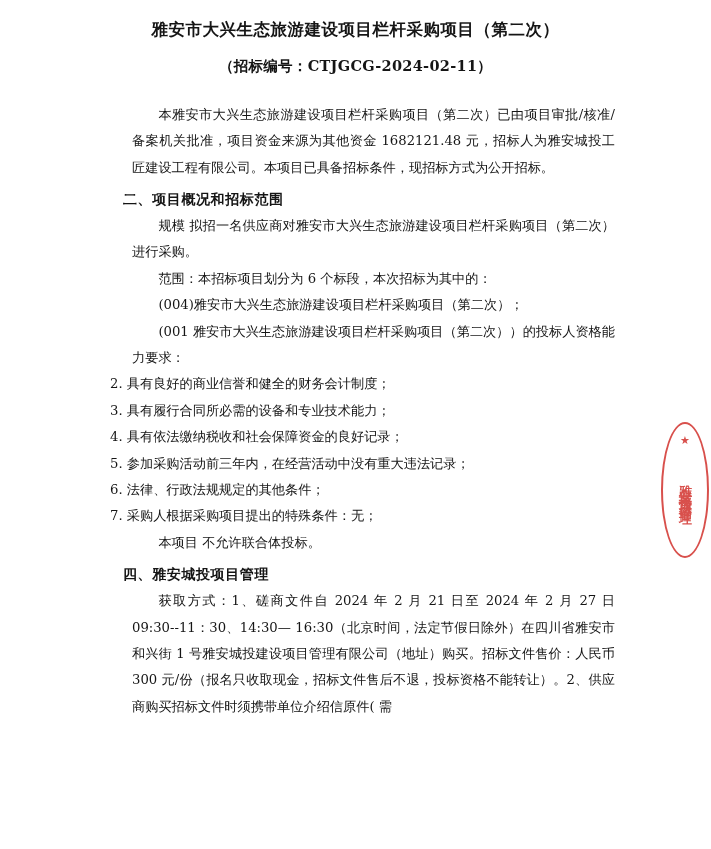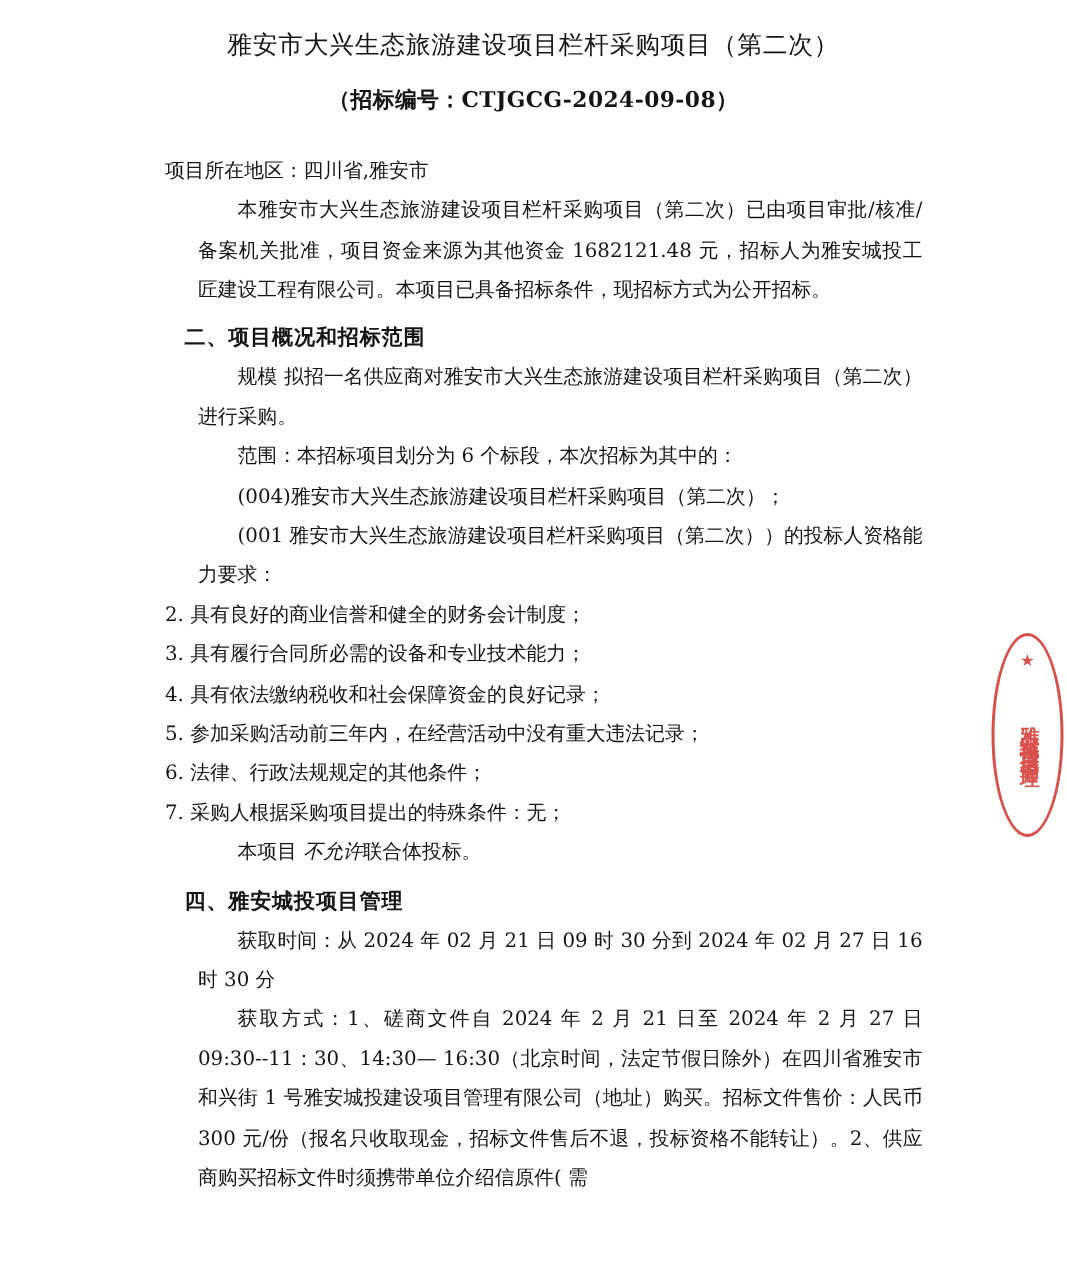--- a/index.html
+++ b/index.html
@@ -18,21 +18,21 @@
   .page {
     position: relative;
     width: 711px;
     height: 849px;
     padding: 0;
     box-sizing: border-box;
   }
   .doc-title {
     text-align: center;
     font-size: 16.5px;
-    font-weight: normal;
+    font-weight: bold;
     letter-spacing: 0.5px;
     margin: 18px 0 0 0;
     padding: 0 40px;
     line-height: 1.5;
   }
   .doc-subtitle {
     text-align: center;
     font-size: 14.5px;
     font-weight: bold;
     margin: 14px 0 0 0;
@@ -57,21 +57,20 @@
     letter-spacing: 0.6px;
   }
   .indent2 {
     text-indent: 2em;
     margin-left: 22px;
   }
   .numlist .line {
     text-indent: 0;
   }
   .ital {
-    font-style: italic;
   }
   
   .seal {
     position: absolute;
     right: 2px;
     top: 404px;
     width: 44px;
     height: 132px;
     border: 2.5px solid #d2322d;
     border-radius: 50% / 50%;
@@ -99,46 +98,44 @@
     color: #d2322d;
     font-size: 11px;
   }
 </style>
 </head>
 <body>
 
 <div class="page">
 
   <div class="doc-title">雅安市大兴生态旅游建设项目栏杆采购项目（第二次）</div>
-  <div class="doc-subtitle">（招标编号：CTJGCG-2024-09-08）</div>
+  <div class="doc-subtitle">（招标编号：CTJGCG-2024-02-11）</div>
 
   <div class="body-area">
 
-    <p class="line">项目所在地区：四川省,雅安市</p>
 
     <p class="line indent2">本雅安市大兴生态旅游建设项目栏杆采购项目（第二次）已由项目审批/核准/备案机关批准，项目资金来源为其他资金 1682121.48 元，招标人为雅安城投工匠建设工程有限公司。本项目已具备招标条件，现招标方式为公开招标。</p>
 
     <p class="section-head">二、项目概况和招标范围</p>
     <p class="line indent2">规模 拟招一名供应商对雅安市大兴生态旅游建设项目栏杆采购项目（第二次）进行采购。</p>
     <p class="line indent2">范围：本招标项目划分为 6 个标段，本次招标为其中的：</p>
     <p class="line indent2">(004)雅安市大兴生态旅游建设项目栏杆采购项目（第二次）；</p>
 
     <p class="line indent2">(001 雅安市大兴生态旅游建设项目栏杆采购项目（第二次））的投标人资格能力要求：</p>
     <div class="numlist">
       <p class="line">2. 具有良好的商业信誉和健全的财务会计制度；</p>
       <p class="line">3. 具有履行合同所必需的设备和专业技术能力；</p>
       <p class="line">4. 具有依法缴纳税收和社会保障资金的良好记录；</p>
       <p class="line">5. 参加采购活动前三年内，在经营活动中没有重大违法记录；</p>
       <p class="line">6. 法律、行政法规规定的其他条件；</p>
       <p class="line">7. 采购人根据采购项目提出的特殊条件：无；</p>
     </div>
     <p class="line indent2"><span>本项目 </span><span class="ital">不允许</span><span>联合体投标。</span></p>
 
     <p class="section-head">四、雅安城投项目管理</p>
-    <p class="line indent2">获取时间：从 2024 年 02 月 21 日 09 时 30 分到 2024 年 02 月 27 日 16 时 30 分</p>
     <p class="line indent2">获取方式：1、磋商文件自 2024 年 2 月 21 日至 2024 年 2 月 27 日 09:30--11：30、14:30— 16:30（北京时间，法定节假日除外）在四川省雅安市和兴街 1 号雅安城投建设项目管理有限公司（地址）购买。招标文件售价：人民币 300 元/份（报名只收取现金，招标文件售后不退，投标资格不能转让）。2、供应商购买招标文件时须携带单位介绍信原件( 需</p>
 
   </div>
 
   <div class="seal">
     <span class="seal-star">★</span>
     <span class="seal-text">雅安城投项目管理</span>
   </div>
 
 </div>

